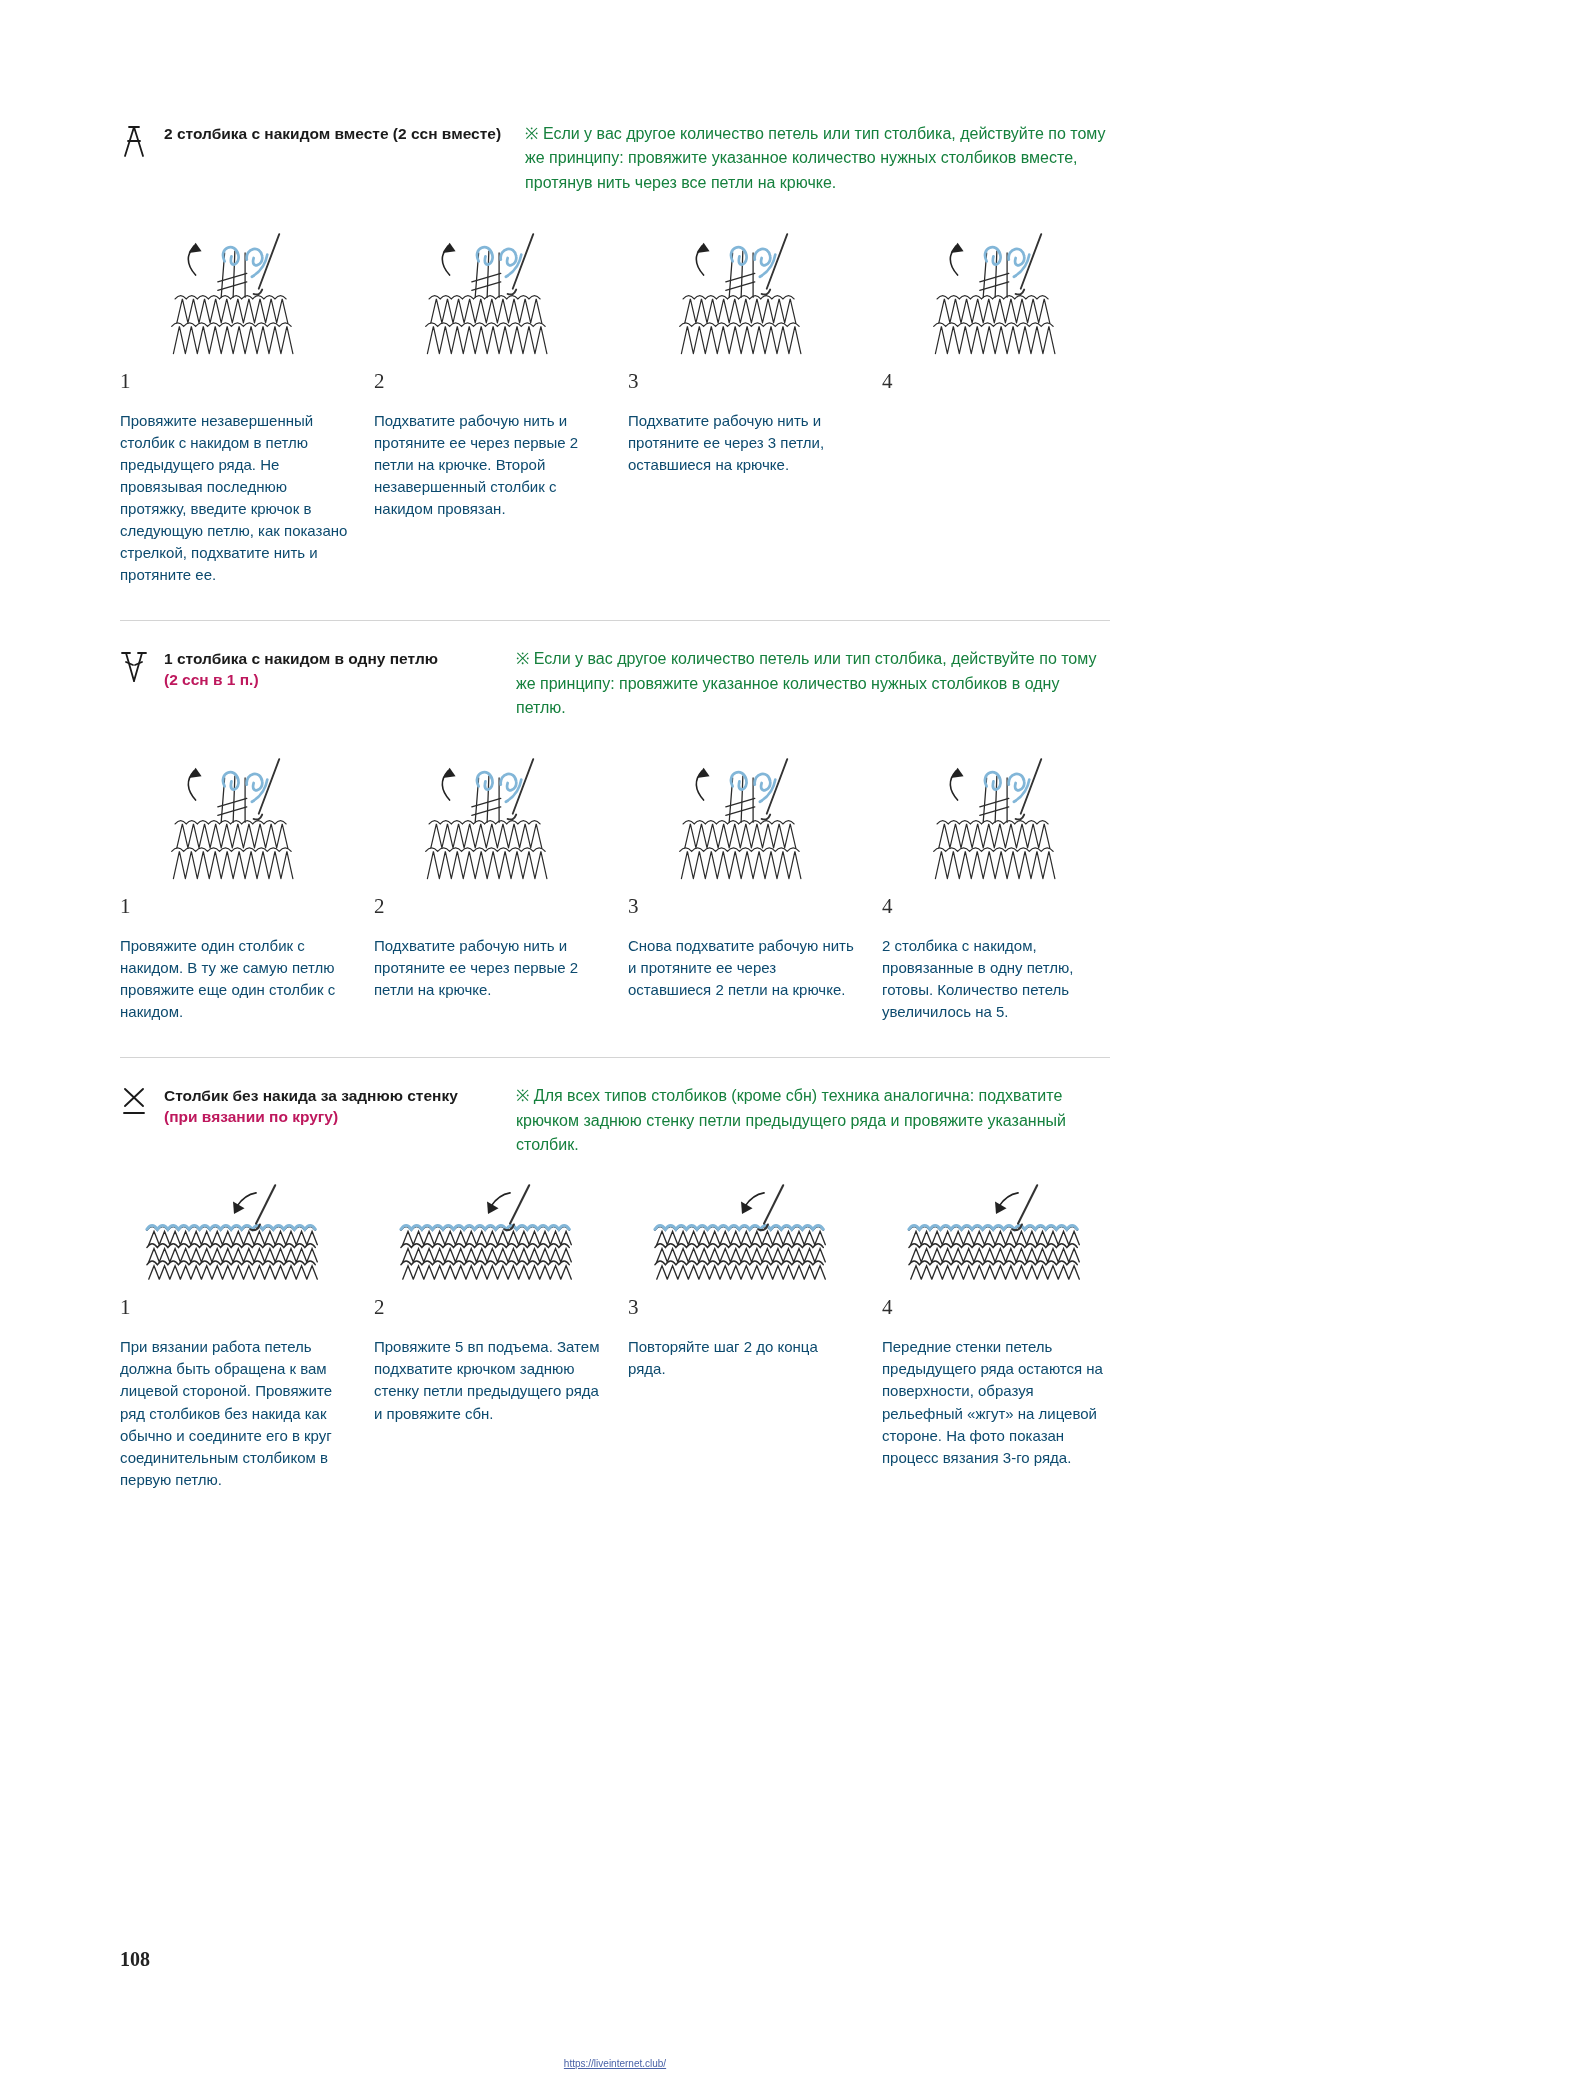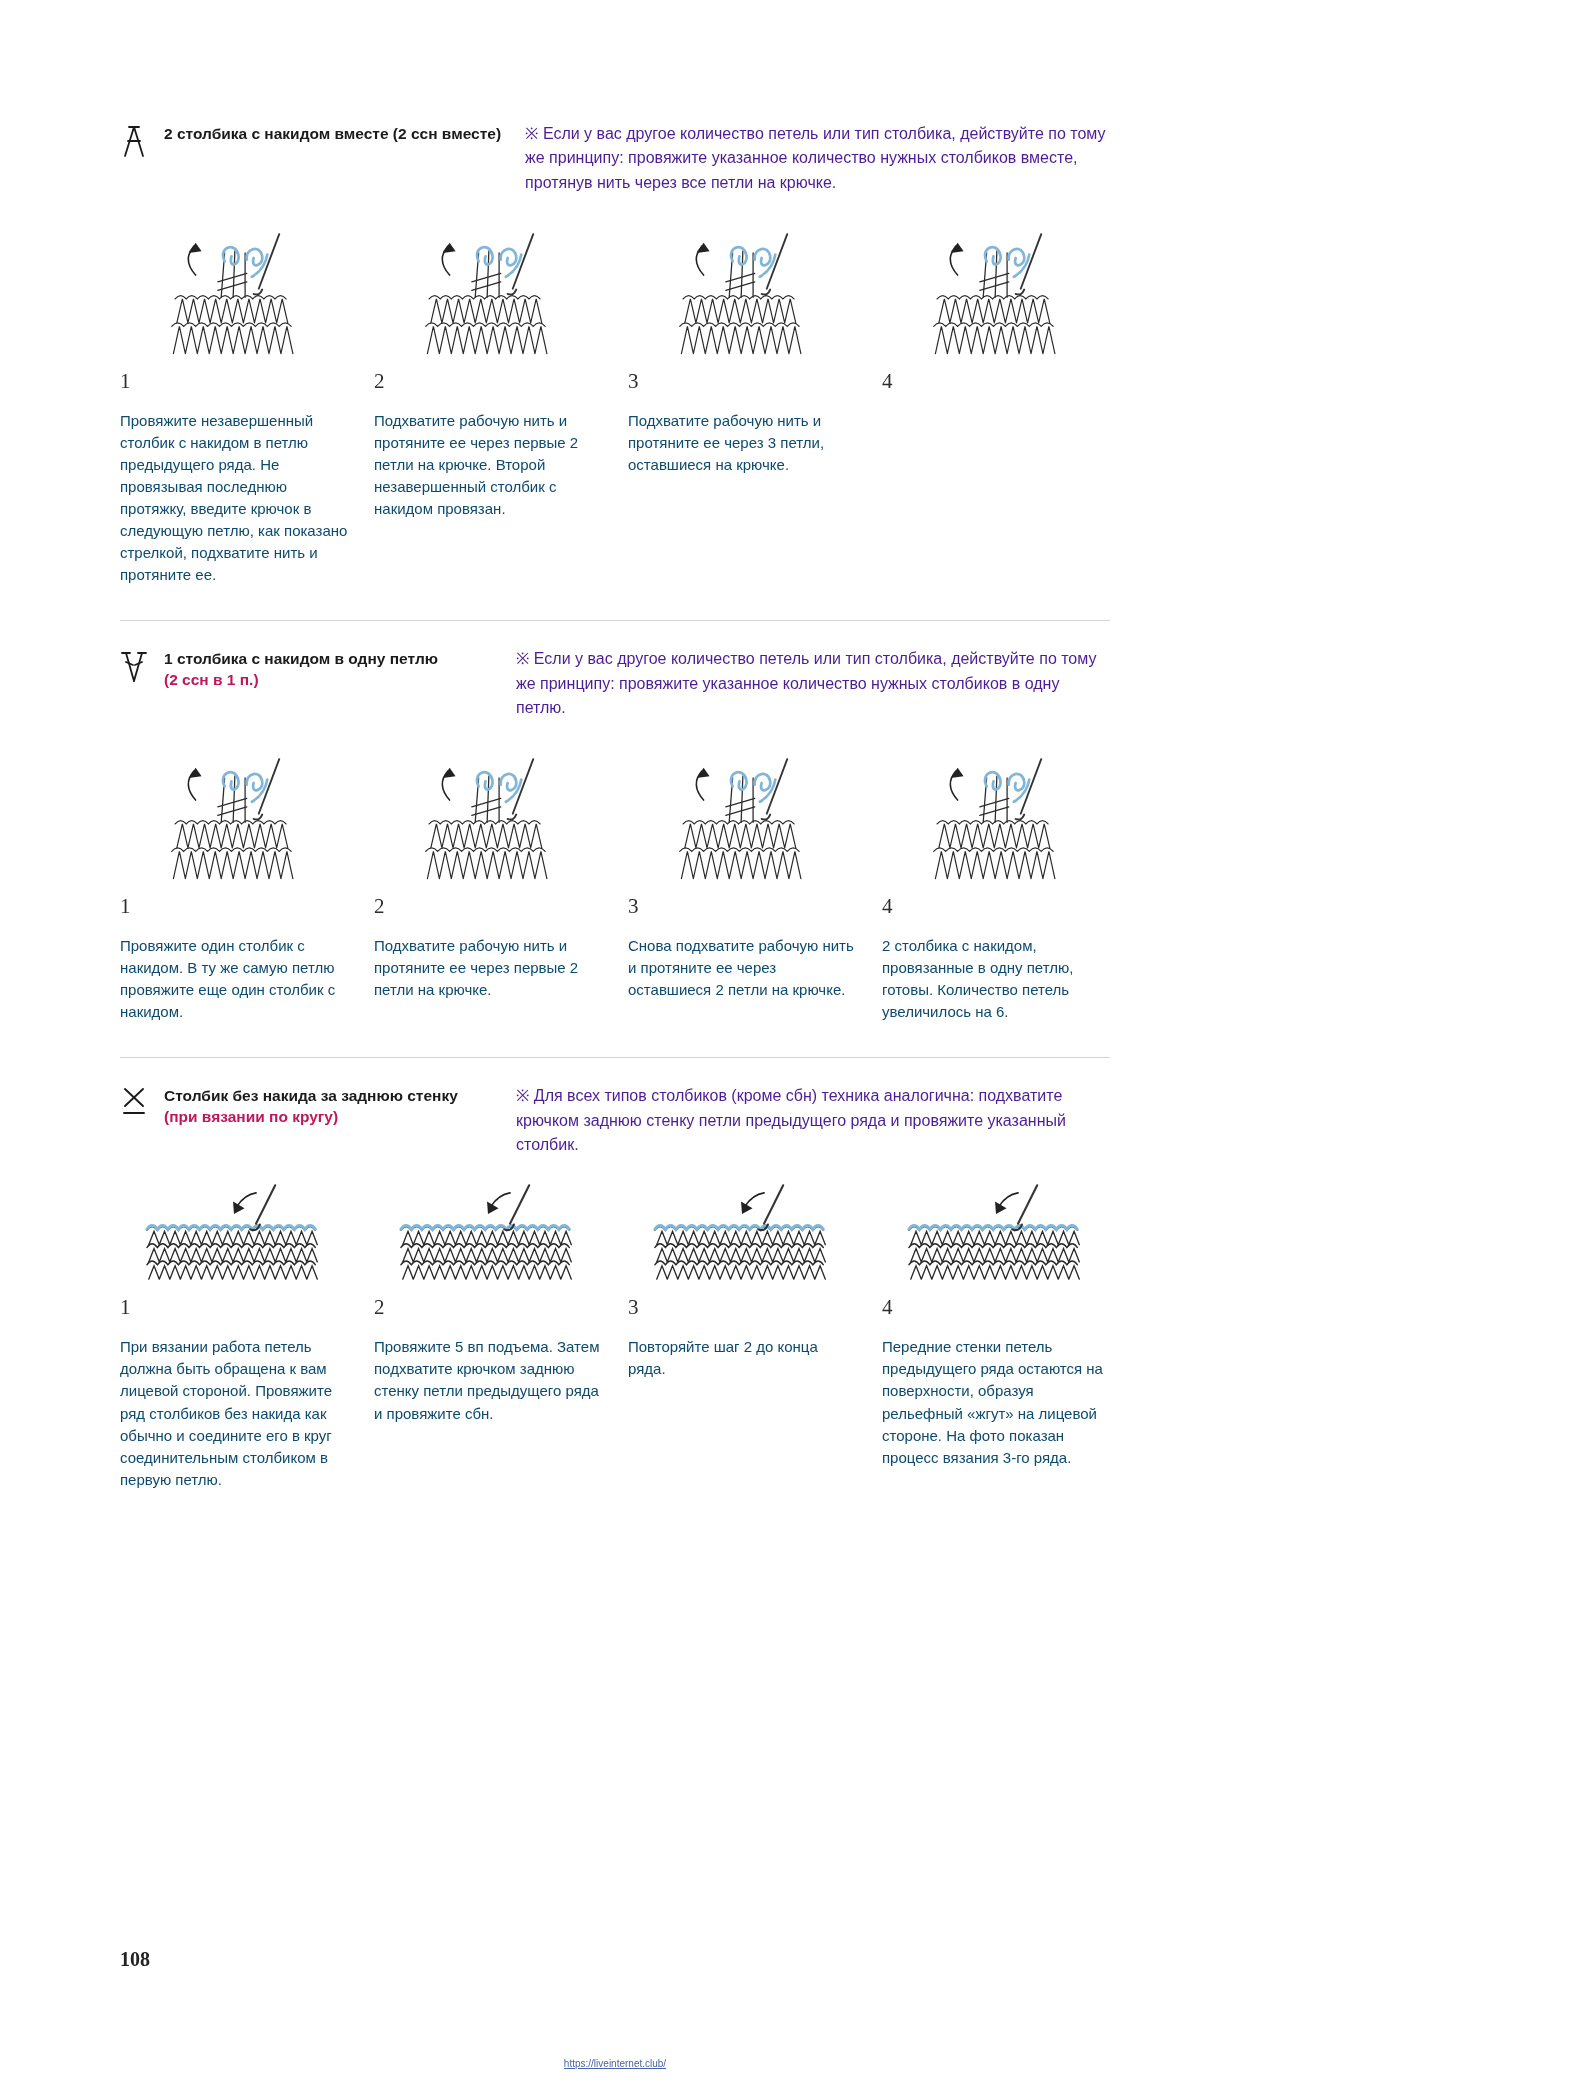--- a/index.html
+++ b/index.html
@@ -9,21 +9,21 @@
   .content { position:absolute; left:120px; top:110px; width:990px; }
 
   
   .sec-head { display:flex; align-items:flex-start; gap:24px; margin-bottom:10px; }
   .head-left { flex:0 0 372px; display:flex; gap:14px; align-items:flex-start; }
   .sym { flex:0 0 30px; padding-top:1px; }
   .sym svg { display:block; }
   .titles { padding-top:2px; }
   .sec-title { font-size:15.5px; font-weight:bold; color:#1b1b1b; line-height:1.35; white-space:nowrap; }
   .sec-title2 { font-size:15.5px; font-weight:bold; color:#be185d; line-height:1.35; }
-  .note { flex:1; font-size:16px; color:#4c1d95; line-height:1.52; }
+  .note { flex:1; font-size:16px; color:#15803d; line-height:1.52; }
 
   
   .steps { display:grid; grid-template-columns:repeat(4,1fr); column-gap:26px; margin-top:6px; }
   .illus { height:152px; display:flex; align-items:flex-end; justify-content:center; }
   .illus svg { width:128px; height:146px; }
   .sec3 .illus { height:116px; }
   .sec3 .illus svg { width:182px; height:104px; }
   .step-num { font-family:"Liberation Serif", serif; font-size:21px; color:#2e2e2e; margin:12px 0 16px; }
   .step-text { font-size:15px; color:#0c4a6e; line-height:1.47; }
 
@@ -248,21 +248,21 @@
                 <path d="M64,40 c-8,-16 12,-24 16,-8 c3,12 -12,18 -8,2" fill="none" stroke="#82b6d8" stroke-width="3.2" stroke-linecap="round"></path>
                 <path d="M90,38 c-2,-14 16,-18 18,-4 c2,11 -14,16 -10,2" fill="none" stroke="#82b6d8" stroke-width="3.2" stroke-linecap="round"></path>
                 <path d="M96,58 c10,-6 16,-14 18,-26" fill="none" stroke="#82b6d8" stroke-width="3.2" stroke-linecap="round"></path>
                 <path d="M104,72 L128,8" fill="none" stroke="#333" stroke-width="2.2" stroke-linecap="round"></path>
                 <path d="M98,78 q7,3 10,-5" fill="none" stroke="#333" stroke-width="2.2" stroke-linecap="round"></path>
                 <path d="M30,56 q-16,-18 -2,-34" fill="none" stroke="#222" stroke-width="1.8" stroke-linecap="round"></path>
                 <polygon points="30,18 22,30 37,28" fill="#222"></polygon>
               </svg>
             </div>
           <div class="step-num">4</div>
-          <p class="step-text">2 столбика с накидом, провязанные в одну петлю, готовы. Количество петель увеличилось на 6.</p>
+          <p class="step-text">2 столбика с накидом, провязанные в одну петлю, готовы. Количество петель увеличилось на 5.</p>
         </div>
       </div>
     </section>
 
     <hr class="rule">
 
     <section class="sec sec3">
       <div class="sec-head">
         <div class="head-left">
           <span class="sym">

